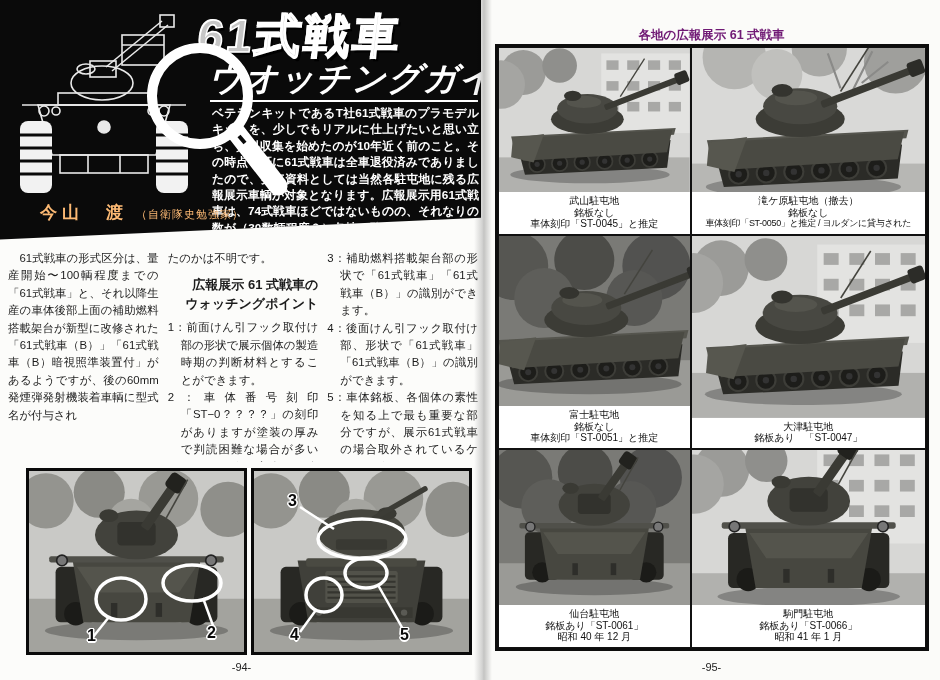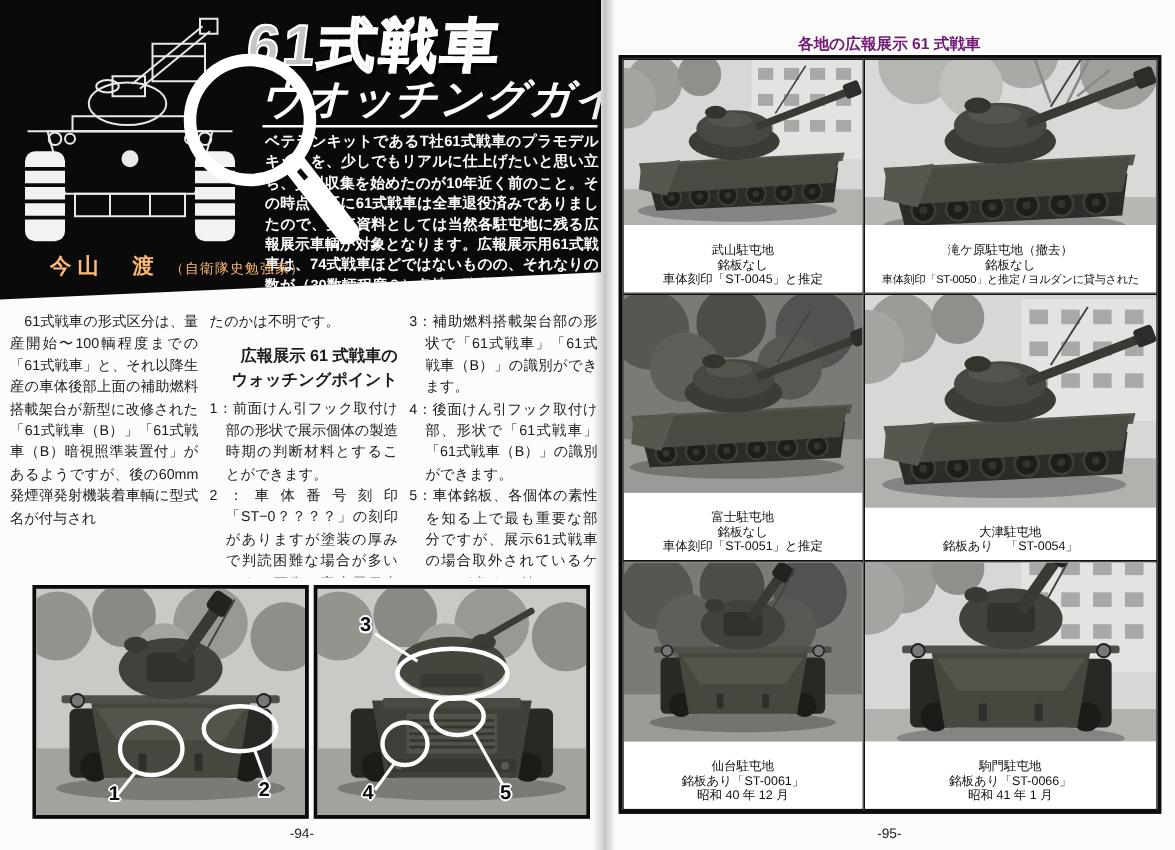--- a/index.html
+++ b/index.html
@@ -46,21 +46,21 @@
   .chip{position:absolute;font-size:16px;font-weight:900;color:#0a0a0a;line-height:16px;z-index:2;
         text-shadow:-1.5px 0 #fff,1.5px 0 #fff,0 -1.5px #fff,0 1.5px #fff,-1px -1px #fff,1px 1px #fff,-1px 1px #fff,1px -1px #fff;}
   .pagenum{position:absolute;left:0;bottom:7px;width:100%;text-align:center;font-size:11px;color:#222;}
 
   
   .rp-title{position:absolute;left:0;top:27px;width:100%;text-align:center;font-size:12.5px;font-weight:700;color:#701a75;}
   .grid{position:absolute;left:12px;top:44px;width:434px;height:607px;border:3px solid #0d0d0d;background:#0d0d0d;
         display:grid;grid-template-columns:45% 55%;grid-template-rows:188px 214px auto;}
   .cell{display:flex;flex-direction:column;background:#fff;border:1px solid #111;overflow:hidden;}
   .cell .photo{position:relative;flex:1;min-height:0;background:#c2c2c0;}
-  .cap{background:#fff;text-align:center;font-size:10px;line-height:11.6px;color:#111;padding:15px 1px 4px 1px;}
+  .cap{background:#fff;text-align:center;font-size:10px;line-height:11.6px;color:#111;padding:3px 1px 4px 1px;}
   .cap-long{font-size:9px;letter-spacing:-0.3px;white-space:nowrap;}
 </style>
 </head>
 <body>
 
 <div class="spread">
 
   <div class="page page-left">
 
     <div class="black-header">
@@ -417,21 +417,21 @@
               <ellipse cx="98" cy="64" rx="20" ry="7" fill="#54544d"></ellipse>
               <ellipse cx="85" cy="57" rx="10" ry="6" fill="#34342f"></ellipse>
               <g transform="rotate(-21 125 70)">
                 <rect x="122" y="66" width="92" height="7" rx="2" fill="#3a3a34"></rect>
                 <rect x="210" y="62" width="15" height="14" rx="3" fill="#2c2c28"></rect>
               </g>
               <line x1="140" y1="58" x2="168" y2="14" stroke="#44443e" stroke-width="1.5"></line>
             </svg></div>
         <div class="cap">
           <div>大津駐屯地</div>
-          <div>銘板あり　「ST-0054」</div>
+          <div>銘板あり　「ST-0047」</div>
         </div>
       </div>
       <div class="cell">
         <div class="photo"><svg viewBox="0 0 220 170" width="100%" height="100%" preserveAspectRatio="xMidYMid slice">
               <rect width="220" height="170" fill="#7a7a76"></rect>
               <circle cx="30" cy="30" r="34" fill="#565652"></circle>
               <circle cx="100" cy="24" r="30" fill="#4c4c48"></circle>
               <circle cx="172" cy="30" r="34" fill="#525250"></circle>
               <circle cx="60" cy="62" r="30" fill="#5e5e5a"></circle>
               <circle cx="150" cy="62" r="28" fill="#575754"></circle>

